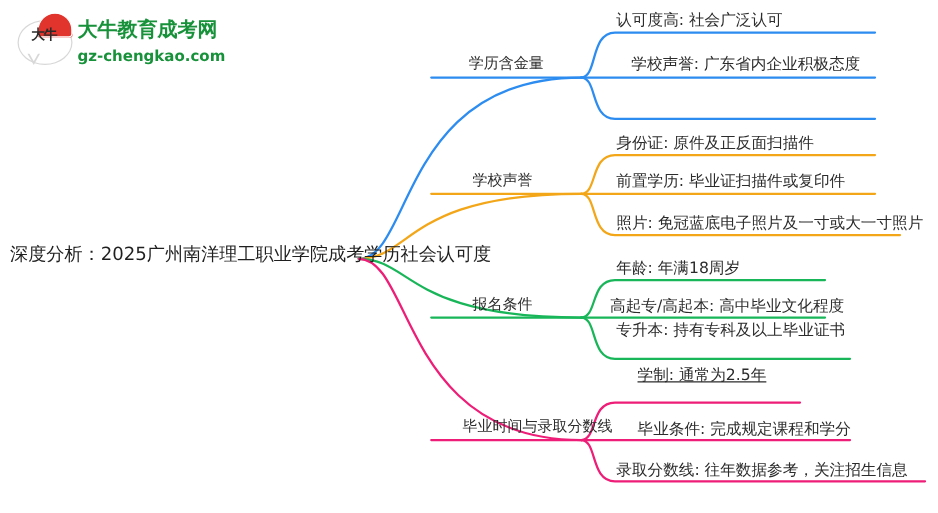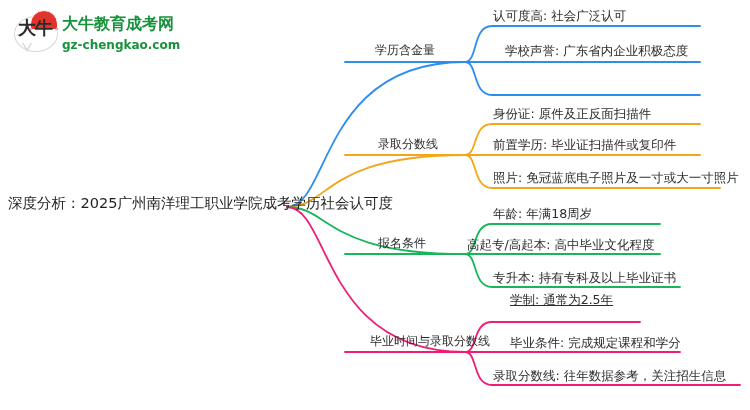--- a/index.html
+++ b/index.html
@@ -85,21 +85,21 @@
     height: 4px;
     background: #e0342c;
     border-radius: 2px;
   }
   #logo-mark-text {
     position: absolute;
     left: 6px;
     top: 12px;
     width: 34px;
     text-align: center;
-    font-size: 18px;
+    font-size: 11px;
     font-weight: bold;
     color: #2b2b2b;
     line-height: 12px;
     letter-spacing: -1px;
   }
   #logo-name {
     position: absolute;
     left: 50px;
     top: 6px;
     font-size: 16px;
@@ -196,32 +196,32 @@
       <path d="M345,352 L465,352" stroke="#ee1d77"></path>
       <path d="M465,352 C478,352 472,322 492,322 L640,322" stroke="#ee1d77"></path>
       <path d="M465,352 L680,352" stroke="#ee1d77"></path>
       <path d="M465,352 C478,352 472,385 492,385 L740,385" stroke="#ee1d77"></path>
     </g>
   </svg>
 
   <div id="root-title">深度分析：2025广州南洋理工职业学院成考学历社会认可度</div>
 
   <div class="node branch-label" style="left:375px; top:42px;">学历含金量</div>
-  <div class="node branch-label" style="left:378px; top:136px;">录取分数线</div>
+  <div class="node branch-label" style="left:378px; top:136px;">学校声誉</div>
   <div class="node branch-label" style="left:378px; top:235px;">报名条件</div>
   <div class="node branch-label" style="left:370px; top:333px;">毕业时间与录取分数线</div>
 
   <div class="node leaf-label" style="left:493px; top:8px;">认可度高: 社会广泛认可</div>
   <div class="node leaf-label" style="left:493px; top:43px;margin-left:12px;">学校声誉: 广东省内企业积极态度</div>
 
   <div class="node leaf-label" style="left:493px; top:106px;">身份证: 原件及正反面扫描件</div>
   <div class="node leaf-label" style="left:493px; top:137px;">前置学历: 毕业证扫描件或复印件</div>
   <div class="node leaf-label" style="left:493px; top:170px;">照片: 免冠蓝底电子照片及一寸或大一寸照片</div>
 
   <div class="node leaf-label" style="left:493px; top:206px;">年龄: 年满18周岁</div>
-  <div class="node leaf-label" style="left:467px; top:237px;">高起专/高起本: 高中毕业文化程度</div>
-  <div class="node leaf-label" style="left:493px; top:270px;">专升本: 持有专科及以上毕业证书</div>
+  <div class="node leaf-label" style="left:488px; top:237px;">高起专/高起本: 高中毕业文化程度</div>
+  <div class="node leaf-label" style="left:493px; top:256px;">专升本: 持有专科及以上毕业证书</div>
 
   <div class="node leaf-label" style="left:510px; top:292px;text-decoration:underline;">学制: 通常为2.5年</div>
   <div class="node leaf-label" style="left:510px; top:335px;">毕业条件: 完成规定课程和学分</div>
   <div class="node leaf-label" style="left:493px; top:368px;">录取分数线: 往年数据参考，关注招生信息</div>
 
 </div>
 
 </body></html>

